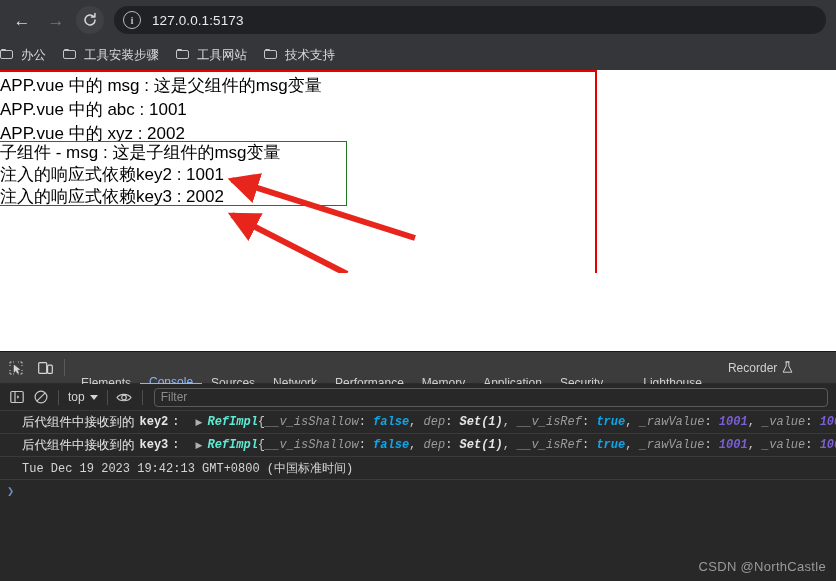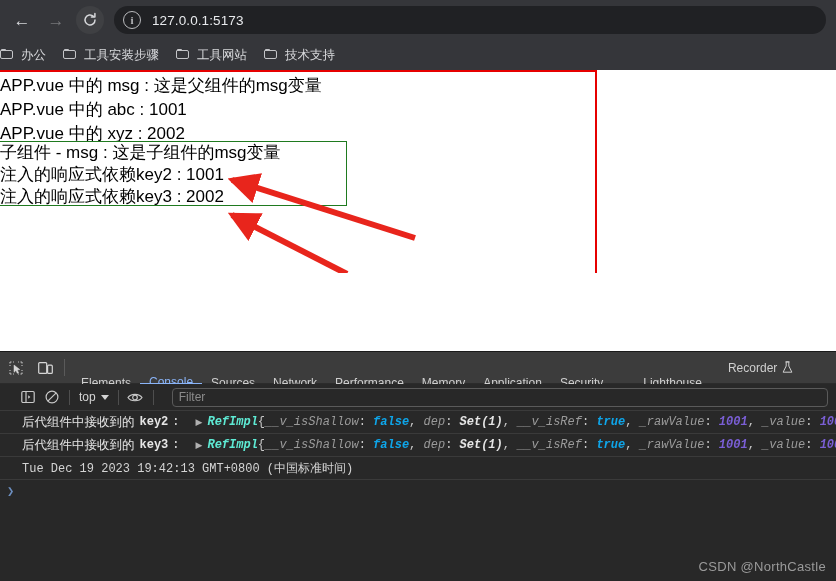--- a/index.html
+++ b/index.html
@@ -259,21 +259,21 @@
     gap: 5px;
   }
 
   .dt-filterbar {
     position: relative;
     height: 27px;
     background: #282828;
     display: flex;
     align-items: center;
     border-bottom: 1px solid #3a3a3a;
-    padding-left: 16px;
+    padding-left: 5px;
     box-sizing: border-box;
   }
   .fb-icon {
     width: 24px; height: 24px;
     display: flex;
     align-items: center;
     justify-content: center;
     flex: 0 0 auto;
   }
   .fb-sep {
@@ -299,21 +299,21 @@
   .fb-filter-input {
     flex: 1 1 auto;
     height: 19px;
     background: transparent;
     border: 1px solid #5a5a5a;
     border-radius: 4px;
     color: #d946ef;
     font-size: 12px;
     padding: 0 6px;
     margin-right: 8px;
-    margin-left: 13px;
+    margin-left: 6px;
     font-family: "Liberation Sans", sans-serif;
     box-sizing: border-box;
     outline: none;
   }
   .fb-filter-input::placeholder { color: #8b8b8b; }
 
   .console-body {
     position: relative;
     height: 170px;
     overflow: hidden;

